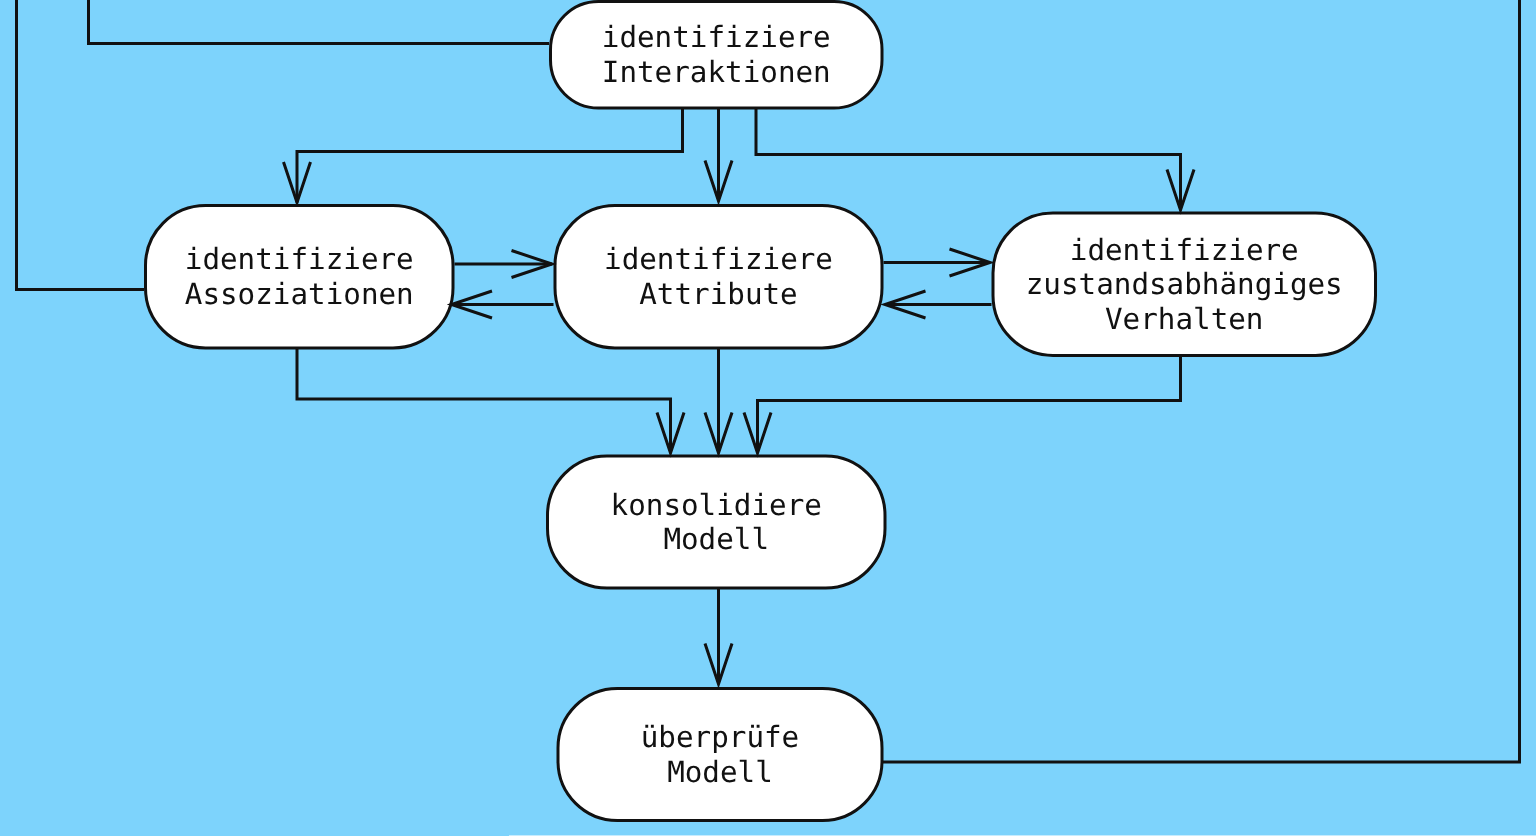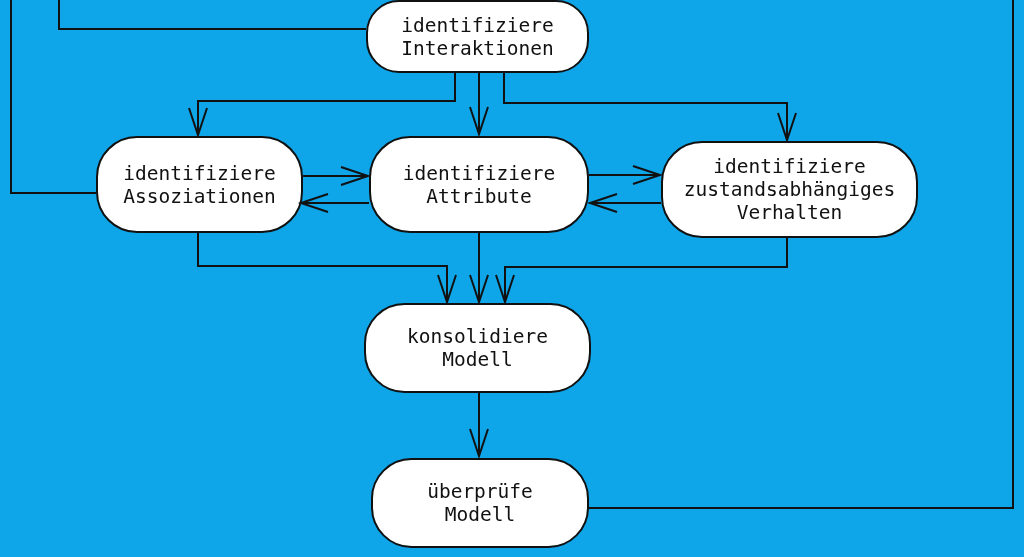--- a/index.html
+++ b/index.html
@@ -1,20 +1,20 @@
 <!DOCTYPE html>
 <html><head>
 <meta charset="utf-8">
 <style>
   html, body { margin: 0; padding: 0; background: #ffffff; }
   .diagram-wrap {
     position: relative;
     width: 1024px;
     height: 557px;
-    background: #0ea5e9;
+    background: #7dd3fc;
     overflow: hidden;
   }
   svg text {
     font-family: "DejaVu Sans Mono", "Liberation Mono", monospace;
     font-size: 19.5px;
     font-weight: 500;
     fill: #111111;
   }
   .edge-line, .arrow-head {
     fill: none;

